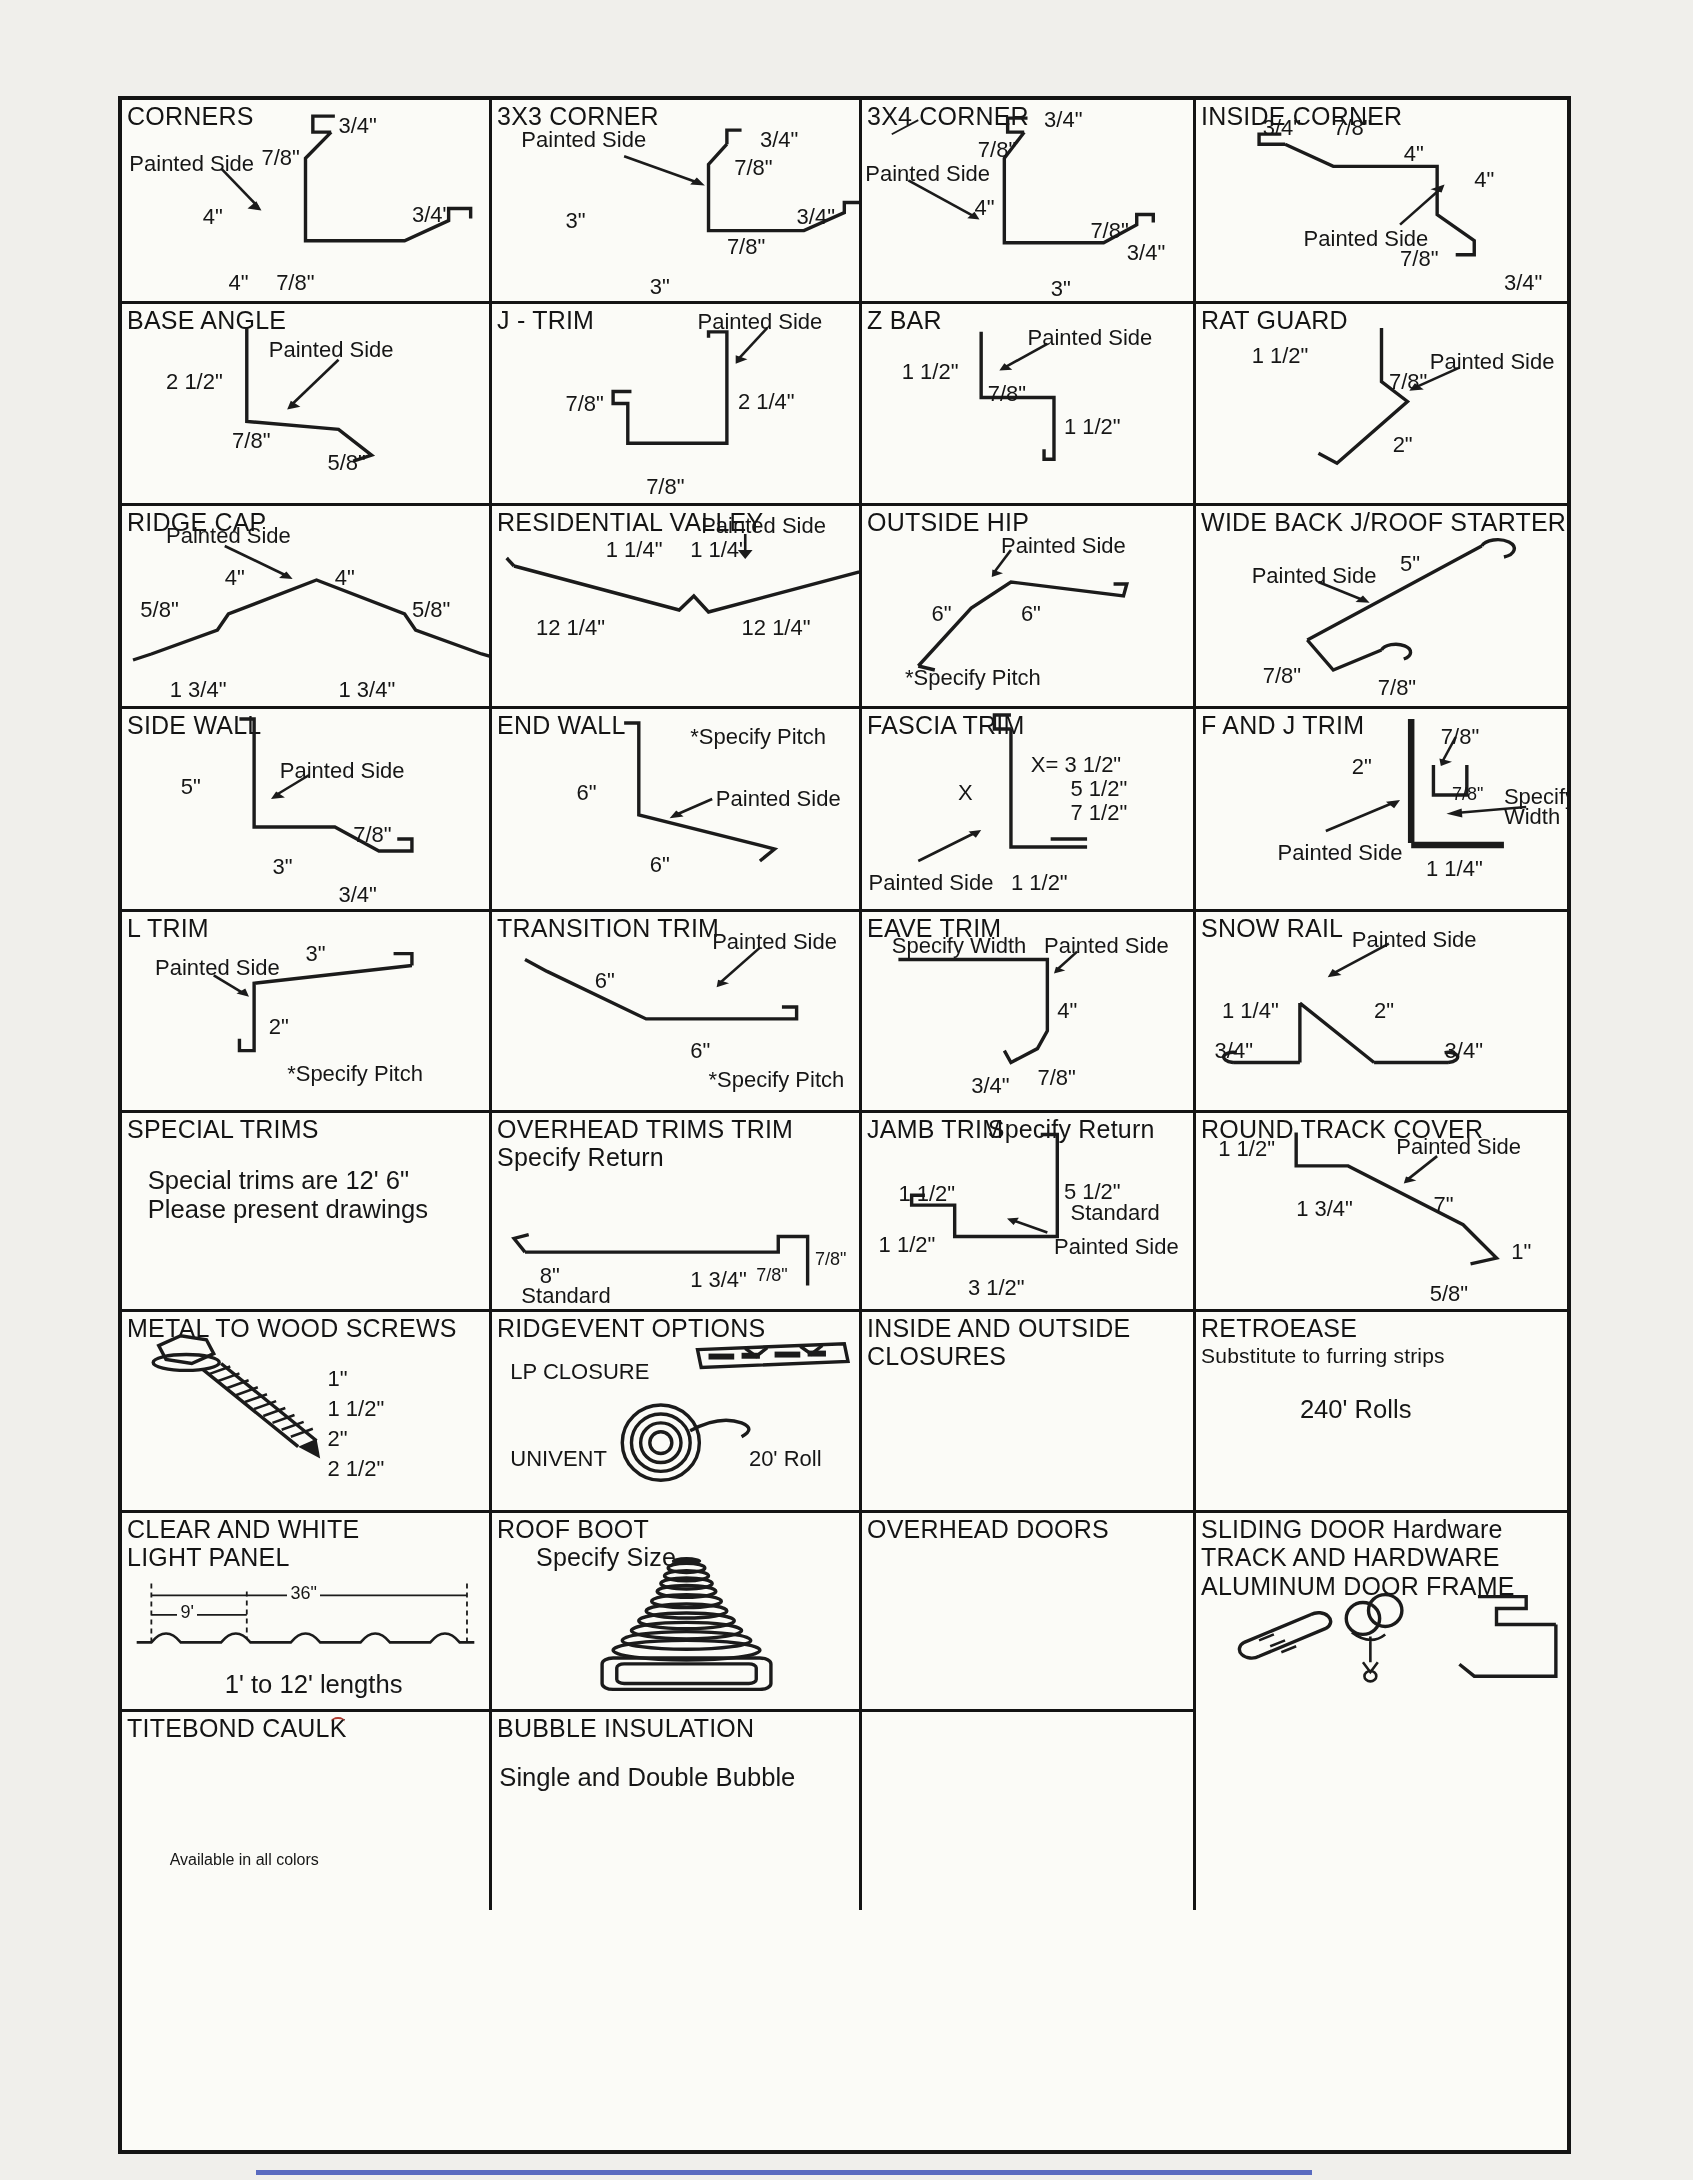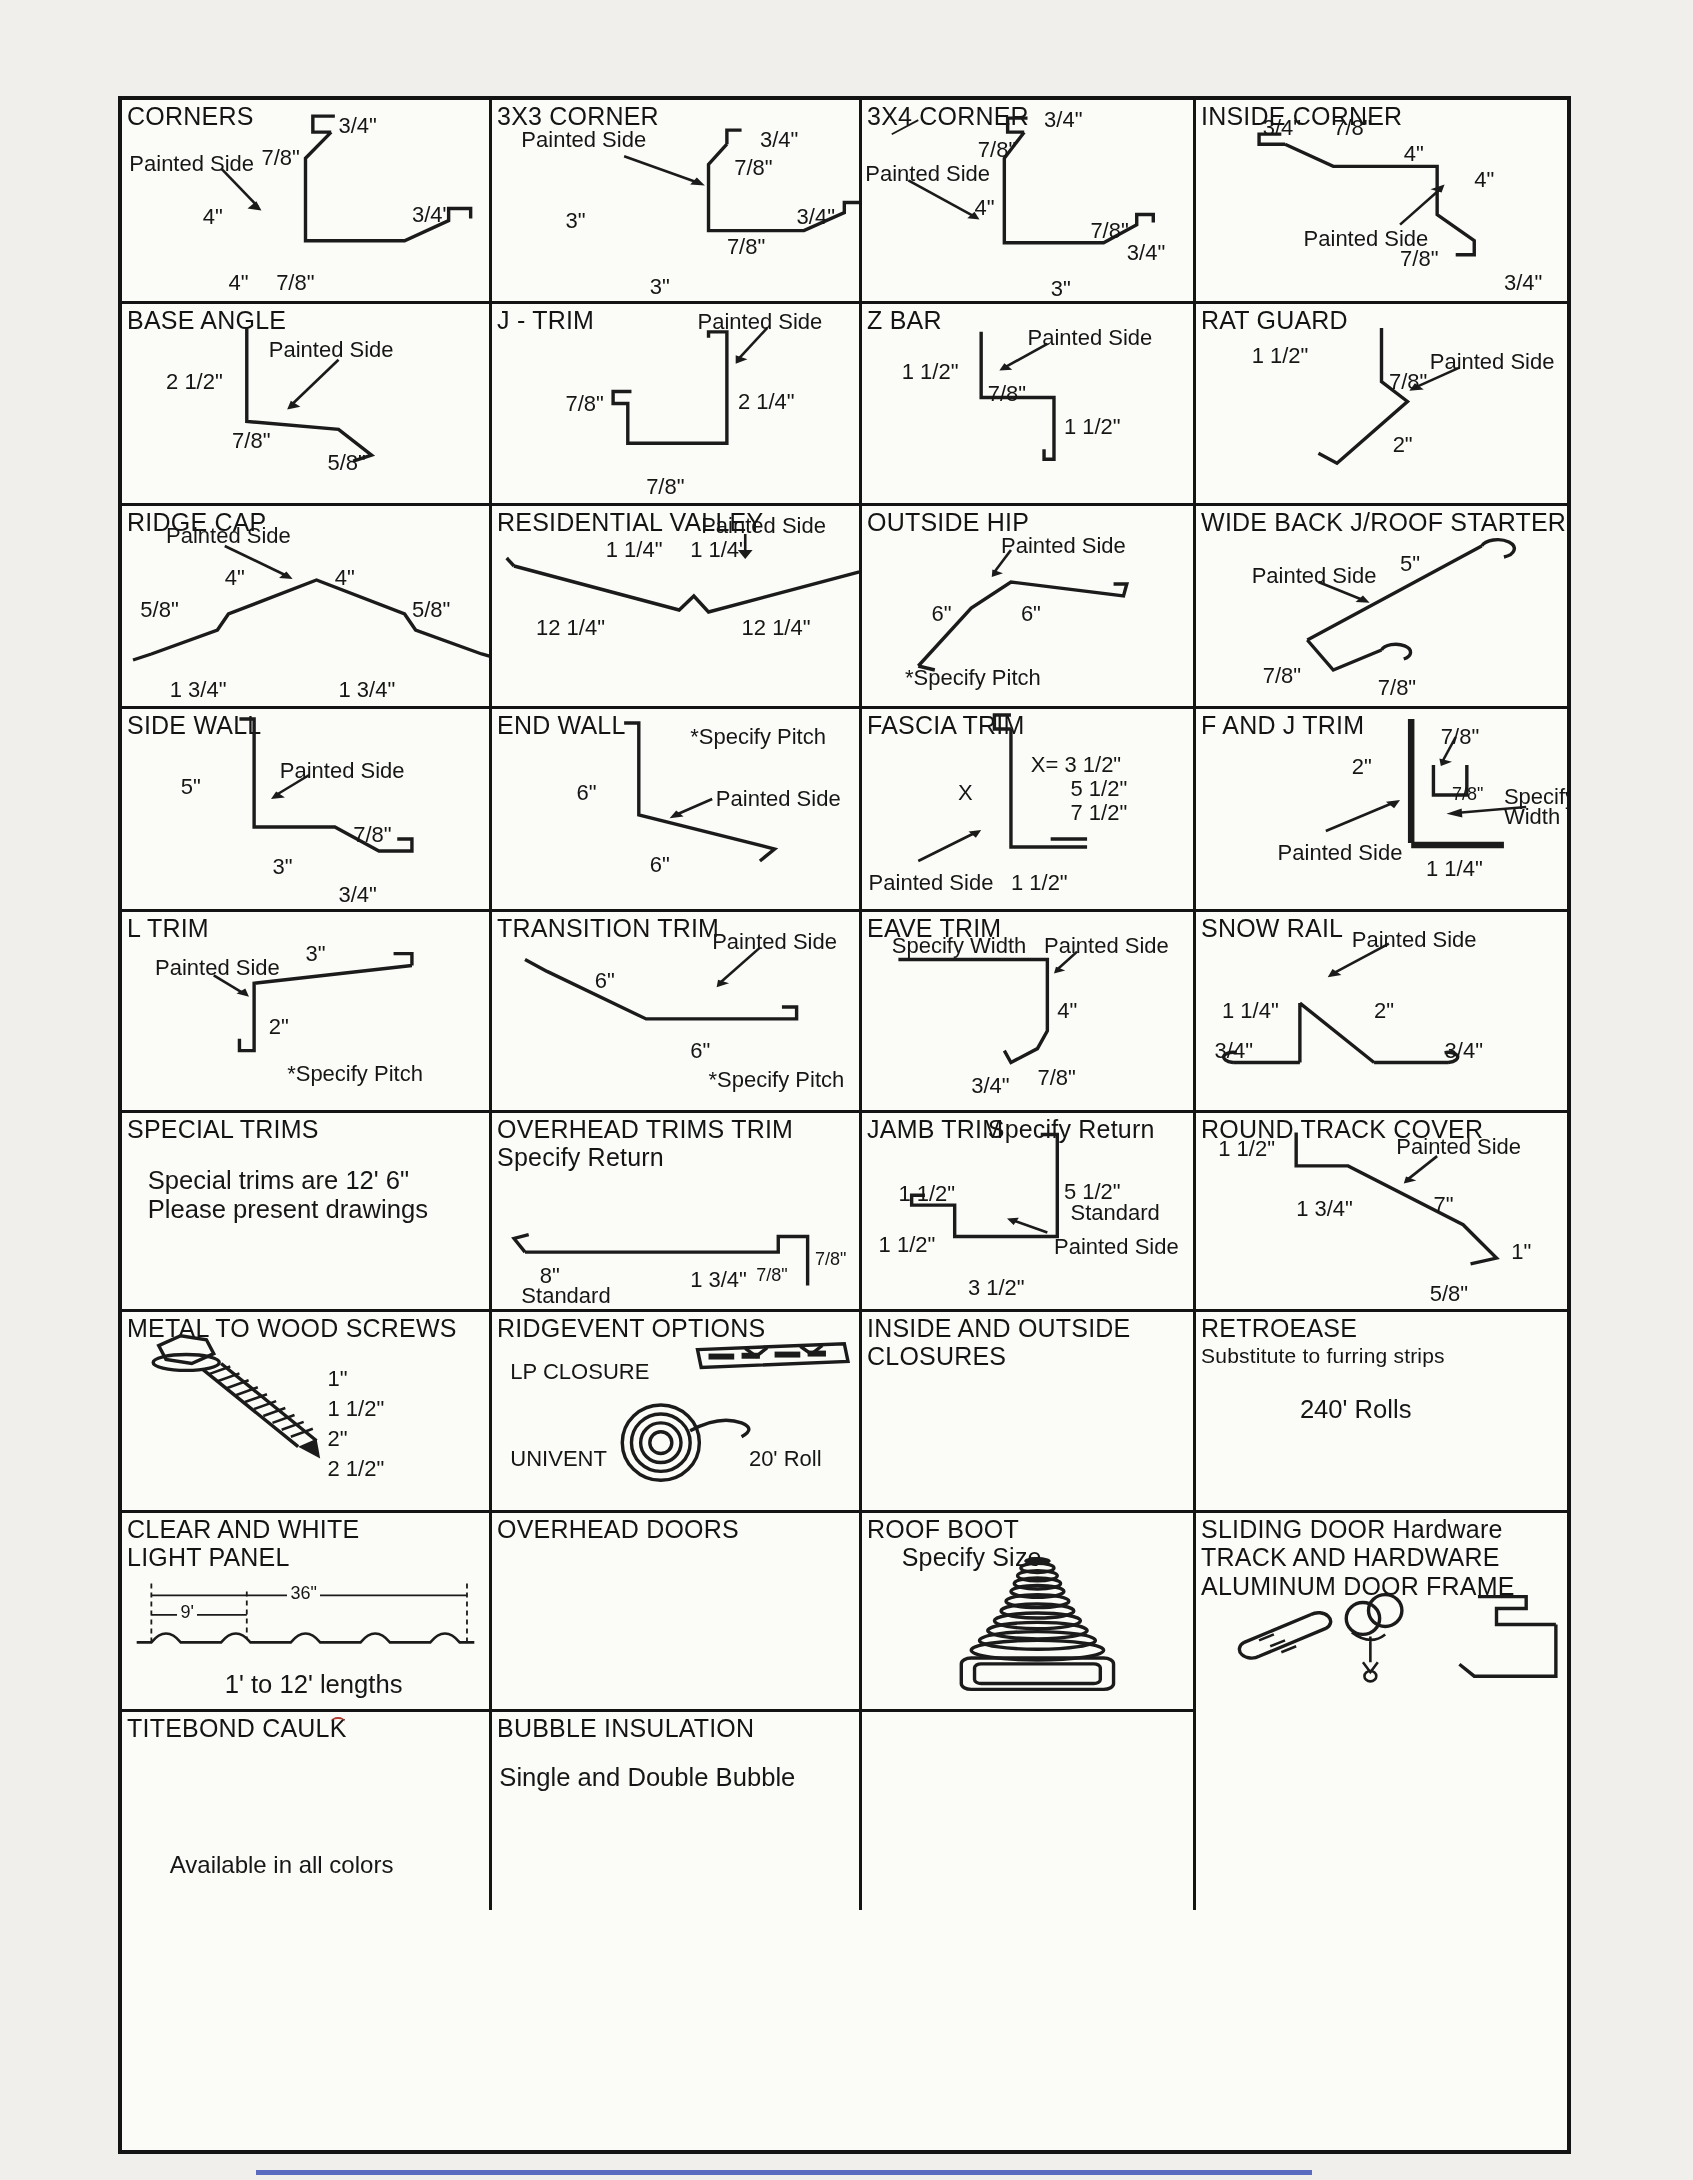--- a/index.html
+++ b/index.html
@@ -451,62 +451,62 @@
       <path class="thin" d="M8,42 h86 M8,52 h26"></path>
       <path class="ar" d="M4,66 h4 q4,-9 8,0 h11 q4,-9 8,0 h11 q4,-9 8,0 h11 q4,-9 8,0 h11 q4,-9 8,0 h4"></path>
     </svg>
     <span class="lb sm bgw" style="left:45%;top:36%">36"</span>
     <span class="lb sm bgw" style="left:15%;top:46%">9'</span>
     <span class="tx" style="left:28%;top:80%">1' to 12' lengths</span>
   </div>
 
 
   <div class="c">
-    <span class="ti">OVERHEAD DOORS</span>
-  </div>
-
-  <div class="c">
     <span class="ti">ROOF BOOT</span>
     <span class="ti2" style="left:12%">Specify Size</span>
     <svg class="dg" viewBox="0 0 100 100" preserveAspectRatio="none">
       <rect x="30" y="74" width="46" height="16" rx="3"></rect>
       <rect x="34" y="77" width="38" height="10" rx="2"></rect>
       <ellipse cx="53" cy="70" rx="20" ry="5"></ellipse>
           <ellipse cx="53" cy="65" rx="17.5" ry="4.5"></ellipse>
       <ellipse cx="53" cy="60" rx="15" ry="4.2"></ellipse>
           <ellipse cx="53" cy="55" rx="13" ry="4"></ellipse>
       <ellipse cx="53" cy="50" rx="11" ry="3.6"></ellipse>
           <ellipse cx="53" cy="45" rx="9.5" ry="3.3"></ellipse>
       <ellipse cx="53" cy="40" rx="8" ry="3"></ellipse>
           <ellipse cx="53" cy="36" rx="7" ry="2.8"></ellipse>
       <ellipse cx="53" cy="32" rx="6" ry="2.6"></ellipse>
           <ellipse cx="53" cy="28" rx="5" ry="2.4"></ellipse>
       <ellipse class="f" cx="53" cy="24.5" rx="4" ry="2"></ellipse>
     </svg>
   </div>
 
   <div class="c">
+    <span class="ti">OVERHEAD DOORS</span>
+  </div>
+
+  <div class="c">
     <span class="ti">SLIDING DOOR Hardware</span>
     <span class="ti2">TRACK AND HARDWARE</span>
     <span class="ti3">ALUMINUM DOOR FRAME</span>
     <svg class="dg" viewBox="0 0 100 100" preserveAspectRatio="none">
       <path d="M13,65 L31,51 M17,72 L35,58 M13,65 a3,4 0 0 0 4,7 M31,51 a3,4 0 0 1 4,7"></path>
       <path class="ar" d="M17,64 l4,-3 M20,67 l4,-3 M23,70 l4,-3"></path>
       <ellipse cx="45" cy="53" rx="4.5" ry="8"></ellipse>
           <ellipse cx="51" cy="49" rx="4.5" ry="8"></ellipse>
       <path class="ar" d="M42,60 q5,7 9,1 M47,62 v13 M45,75 l2,5 l2,-5"></path>
       <ellipse class="ar" cx="47" cy="82" rx="1.6" ry="2.6"></ellipse>
       <path d="M76,42 h13 v6 h-8 v8 h16 M97,56 v26 h-22 l-4,-6"></path>
     </svg>
   </div>
 
   <div class="c">
     <span class="ti">TITEBOND CAULK</span>
     <div id="red-mark"></div>
-    <span class="tx" style="left:13%;top:70%;font-size:24px">Available in all colors</span>
+    <span class="tx" style="left:13%;top:70%;font-size:16px">Available in all colors</span>
   </div>
 
   <div class="c">
     <span class="ti">BUBBLE INSULATION</span>
     <span class="tx" style="left:2%;top:26%">Single and Double Bubble</span>
   </div>
 
 
 
 

